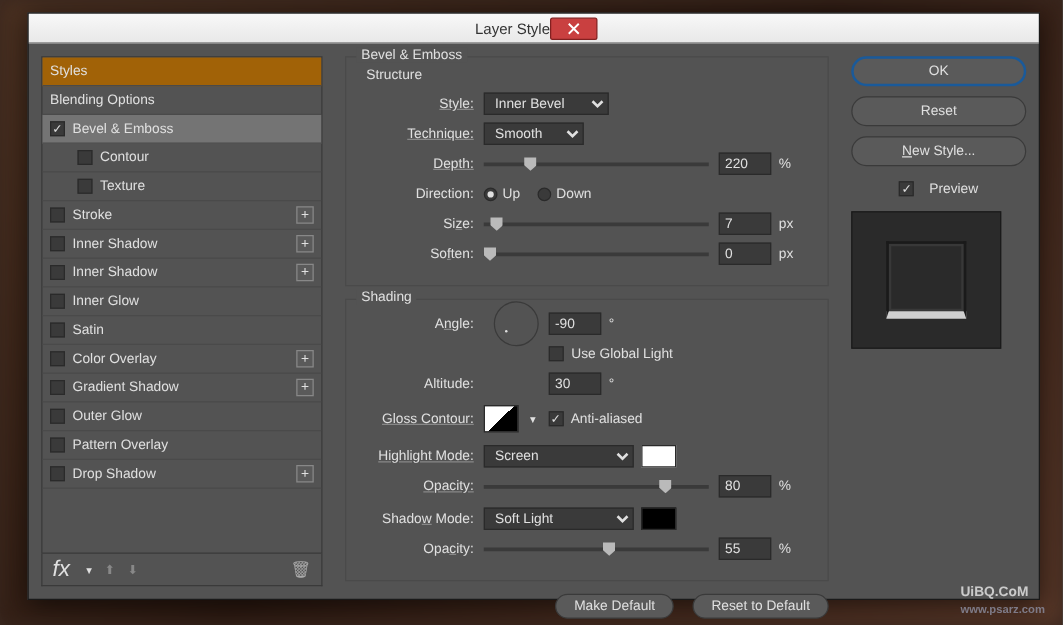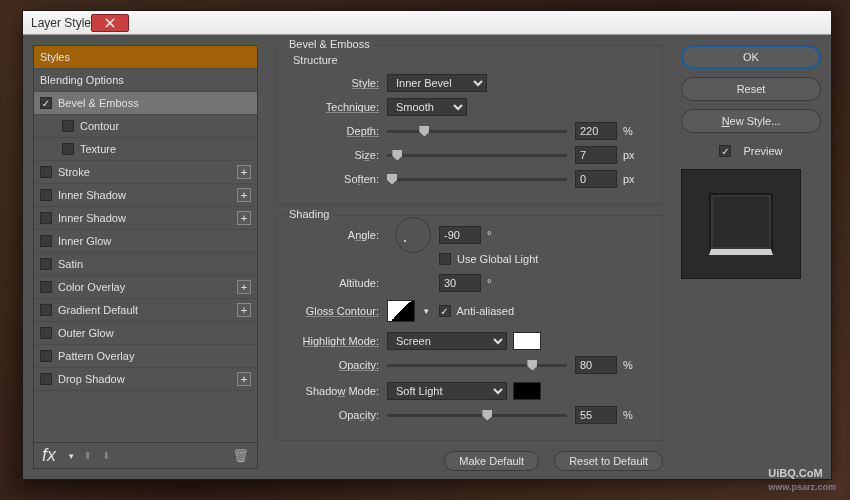--- a/index.html
+++ b/index.html
@@ -1,19 +1,19 @@
 <!DOCTYPE html>
 <html><head>
 <meta charset="utf-8">
 <style>
 *{box-sizing:border-box;margin:0;padding:0;font-family:Tahoma,Arial,sans-serif;font-size:11px;color:#e0e0e0}
 body{background:#3a2820;width:850px;height:500px;position:relative;overflow:hidden}
 .bg-blur{position:absolute;inset:0;background:linear-gradient(135deg,#4a3020 0%,#2a1810 50%,#5a3828 100%);filter:blur(8px)}
 .dialog{position:absolute;left:22px;top:10px;width:810px;height:470px;background:#535353;border:1px solid #1a1a1a;box-shadow:0 4px 20px rgba(0,0,0,0.6)}
-.titlebar{height:24px;background:linear-gradient(#f8f8f8,#e8e8e8);border-bottom:1px solid #999;display:flex;align-items:center;justify-content:flex-start;padding:0 0 0 8px}
+.titlebar{height:24px;background:linear-gradient(#f8f8f8,#e8e8e8);border-bottom:1px solid #999;display:flex;align-items:center;justify-content:center;padding:0 0 0 8px}
 .titlebar span{color:#333;font-size:12px}
 .close-btn{width:38px;height:18px;background:#c94040;border:1px solid #832020;border-radius:2px;display:flex;align-items:center;justify-content:center;margin-right:4px;cursor:pointer}
 .close-btn svg{width:10px;height:10px}
 .body{display:flex;height:calc(100% - 24px);padding:10px;gap:10px}
 .left{width:225px;display:flex;flex-direction:column}
 .style-list{flex:1;border:1px solid #3a3a3a;background:#535353}
 .style-row{height:23px;display:flex;align-items:center;padding:0 6px;border-bottom:1px solid #4a4a4a;cursor:pointer;position:relative}
 .style-row.header{background:#a16207}
 .style-row.selected{background:#747474}
 .style-row.sub{padding-left:28px}
@@ -113,21 +113,21 @@
             <div class="chk"></div>
             <span>Satin</span>
           </div>
         <div class="style-row">
             <div class="chk"></div>
             <span>Color Overlay</span>
             <div class="add-btn">+</div>
           </div>
         <div class="style-row">
             <div class="chk"></div>
-            <span>Gradient Default</span>
+            <span>Gradient Shadow</span>
             <div class="add-btn">+</div>
           </div>
         <div class="style-row">
             <div class="chk"></div>
             <span>Outer Glow</span>
           </div>
         <div class="style-row">
             <div class="chk"></div>
             <span>Pattern Overlay</span>
           </div>
@@ -158,20 +158,28 @@
             <div class="lbl"><span class="lbl-u">Technique:</span></div>
             <select style="width:80px"><option>Smooth</option></select>
           </div>
         <div class="row">
             <div class="lbl"><span class="lbl-u">Depth:</span></div>
             <div class="slider-track">
               <div class="slider-thumb" style="left:18%"></div>
             </div>
             <input class="numbox" value="220" style="">
             <span class="unit">%</span>
+          </div>
+        <div class="row">
+            <div class="lbl">Direction:</div>
+            <span class="radio on"></span>
+            <span>Up</span>
+            <span style="width:14px"></span>
+            <span class="radio"></span>
+            <span>Down</span>
           </div>
         <div class="row">
             <div class="lbl">Si<span class="lbl-u">z</span>e:</div>
             <div class="slider-track">
               <div class="slider-thumb" style="left:3%"></div>
             </div>
             <input class="numbox" value="7" style="">
             <span class="unit">px</span>
           </div>
         <div class="row">

